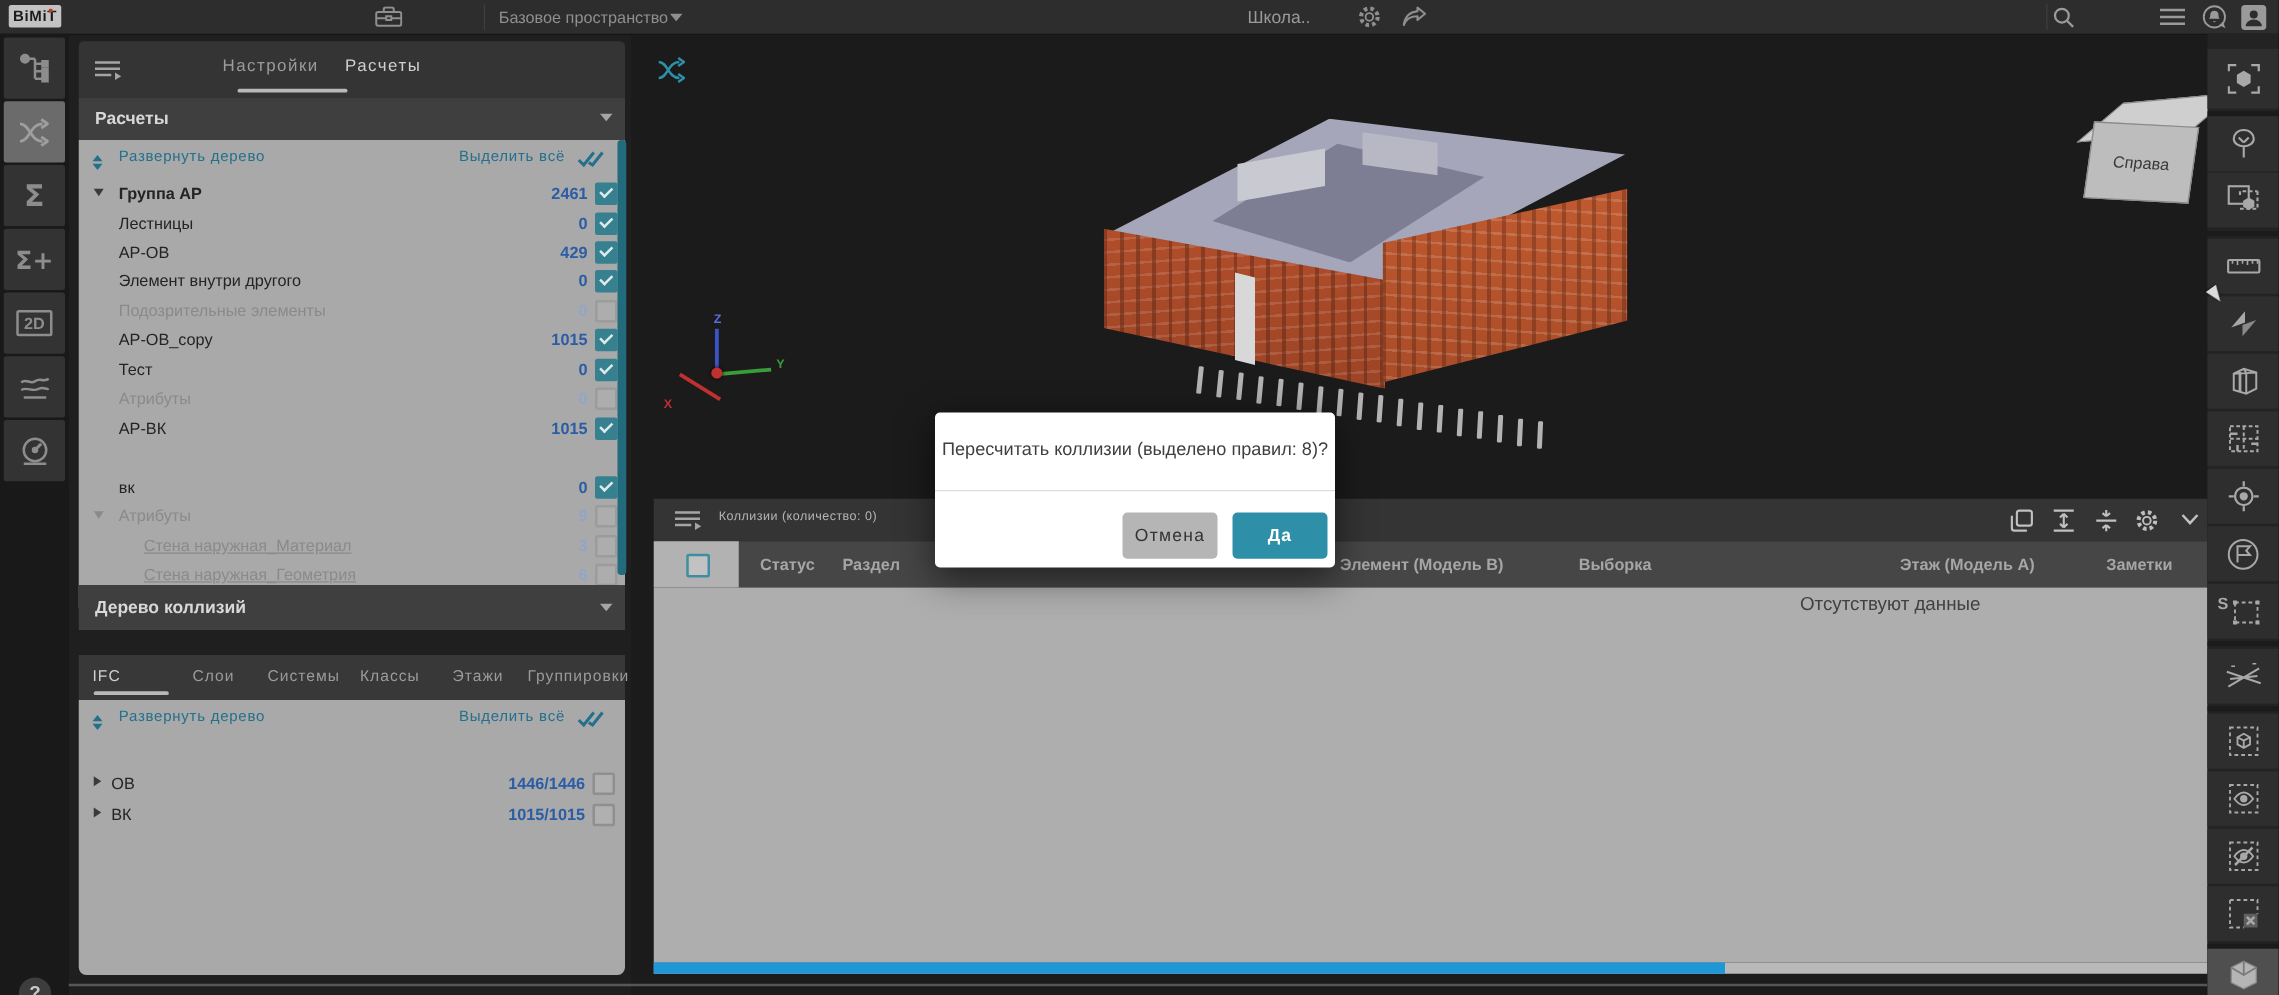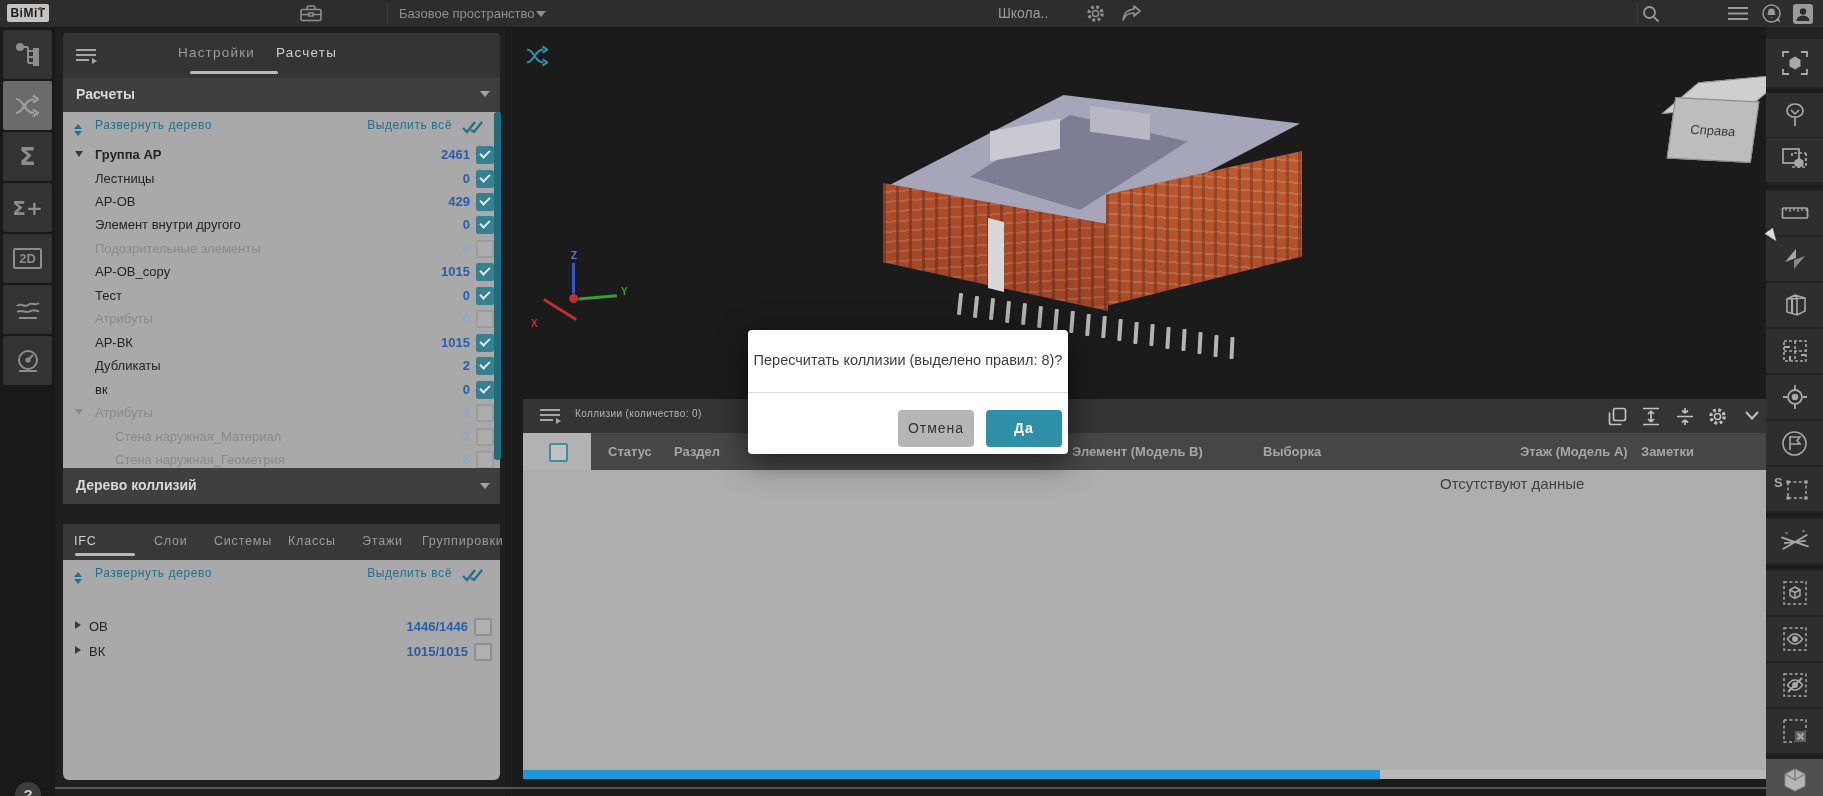--- a/index.html
+++ b/index.html
@@ -39,21 +39,21 @@
   .sec-head .caret{position:absolute;right:10px;top:13px;border-top-color:#a5a5a5;}
   .treebg{left:63px;width:437px;background:#a9a9a9;}
   .linkrow{position:absolute;left:0;top:6px;width:100%;height:20px;color:#24708c;font-size:12px;letter-spacing:.6px;}
   .sorticon{position:absolute;left:11px;top:2px;}
   .sorticon b{display:block;width:0;height:0;border:4px solid transparent;}
   .sorticon b.u{border-bottom:5px solid #24708c;margin-bottom:2px;}
   .sorticon b.d{border-top:5px solid #24708c;}
   .trow{position:absolute;width:437px;height:23px;font-size:13px;color:#242424;}
   .trow .lbl{position:absolute;left:32px;top:4px;white-space:nowrap;}
   .trow.lv0 .lbl{left:32px;font-weight:700;}
-  .trow.lv2 .lbl{left:52px;}
+  .trow.lv2 .lbl{left:52px;text-decoration:underline;}
   .trow .cnt{position:absolute;right:30px;top:4px;color:#2b5da6;font-weight:600;}
   .trow .cb{position:absolute;right:6px;top:3px;width:14px;height:14px;border:2px solid #8f8f8f;
             background:#b0b0b0;border-radius:2px;}
   .trow.on .cb{background:#36808f;border-color:#36808f;}
   .trow.on .cb:after{content:"";display:block;width:8px;height:4px;border-left:2px solid #dceaec;
             border-bottom:2px solid #dceaec;transform:rotate(-45deg);margin:2px 0 0 2px;}
   .trow.dis .lbl{color:#8a8a8a;}
   .trow.dis .cnt{color:#93a5c6;}
   .trow.dis .cb{border-color:#9c9c9c;background:#adadad;}
   .trow .arr{position:absolute;left:12px;top:8px;width:0;height:0;}
@@ -358,25 +358,20 @@
     <div class="trow dis lv1" style="top:195px;">
       <span class="lbl">Атрибуты</span>
         <span class="cnt">0</span>
         <span class="cb"></span>
     </div>
     <div class="trow on lv1" style="top:219px;">
       <span class="lbl">АР-ВК</span>
         <span class="cnt">1015</span>
         <span class="cb"></span>
     </div>
-    <div class="trow on lv1" style="top:242px;">
-      <span class="lbl">Дубликаты</span>
-        <span class="cnt">2</span>
-        <span class="cb"></span>
-    </div>
     <div class="trow on lv1" style="top:266px;">
       <span class="lbl">вк</span>
         <span class="cnt">0</span>
         <span class="cb"></span>
     </div>
     <div class="trow dis open lv1" style="top:289px;">
       <span class="arr"></span>
         <span class="lbl">Атрибуты</span>
         <span class="cnt">9</span>
         <span class="cb"></span>
@@ -474,21 +469,21 @@
   </div>
   <div id="bp-cols" class="abs">
     <div id="bp-cbcell">
       <span id="bp-cb"></span>
     </div>
     <span class="colh" style="left:85px;">Статус</span>
     <span class="colh" style="left:151px;">Раздел</span>
     <span class="colh" style="left:549px;">Элемент (Модель B)</span>
     <span class="colh" style="left:740px;">Выборка</span>
     <span class="colh" style="left:997px;">Этаж (Модель A)</span>
-    <span class="colh" style="left:1118px;">Заметки</span>
+    <span class="colh" style="left:1162px;">Заметки</span>
   </div>
   <div id="bp-body" class="abs">
     <span id="bp-empty">Отсутствуют данные</span>
   </div>
   <div id="bp-hscroll" class="abs">
     <div id="bp-hthumb"></div>
   </div>
   <div id="scroll-arrow" class="abs"></div>
 
   <div id="rtoolbar" class="abs">

